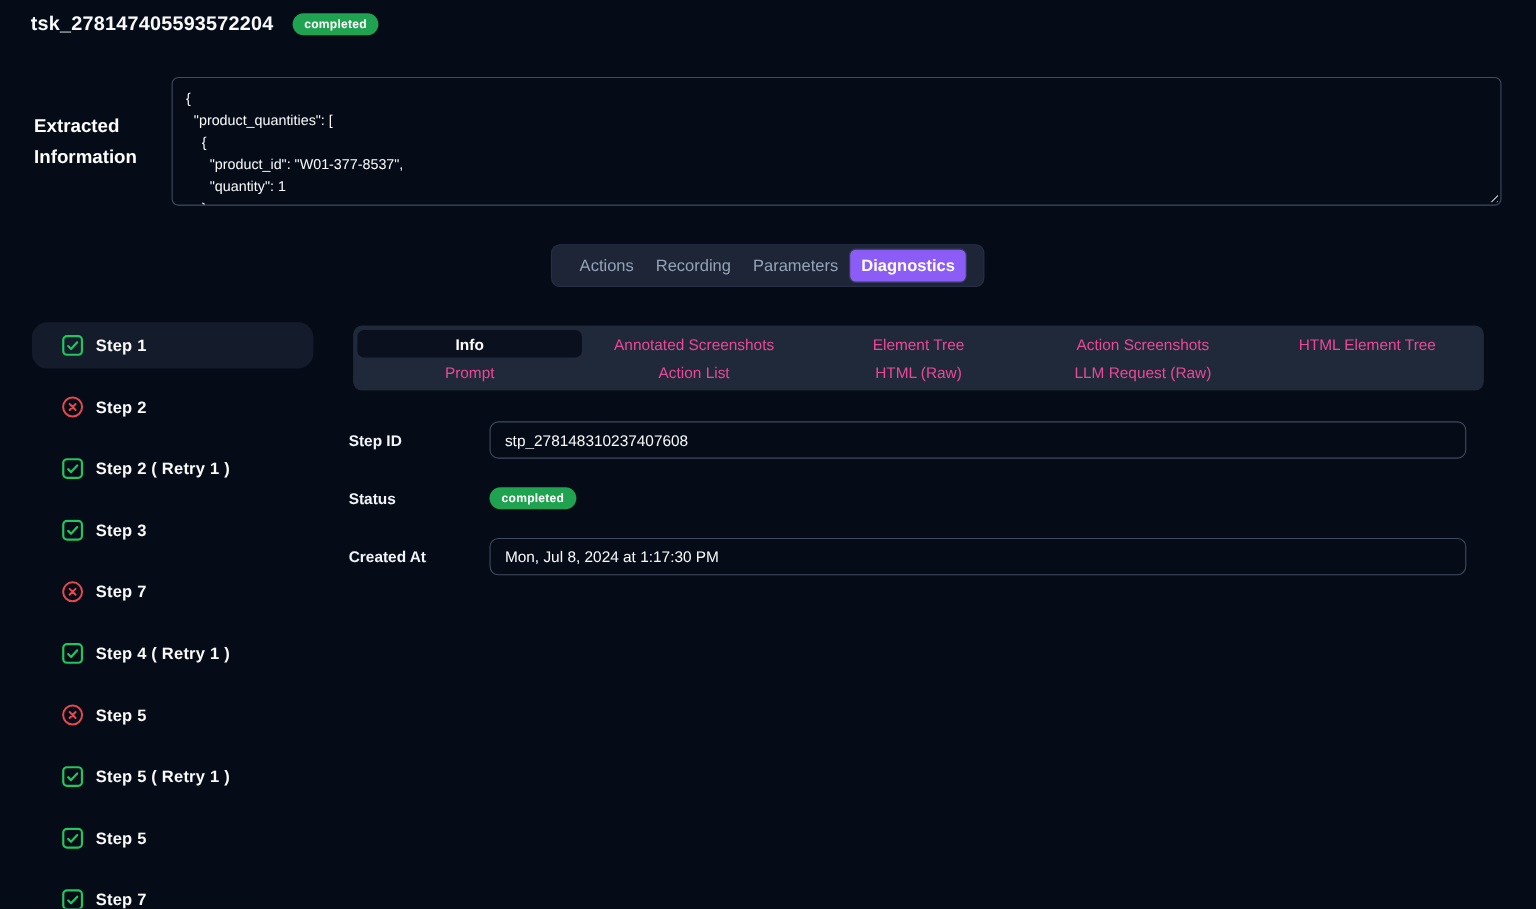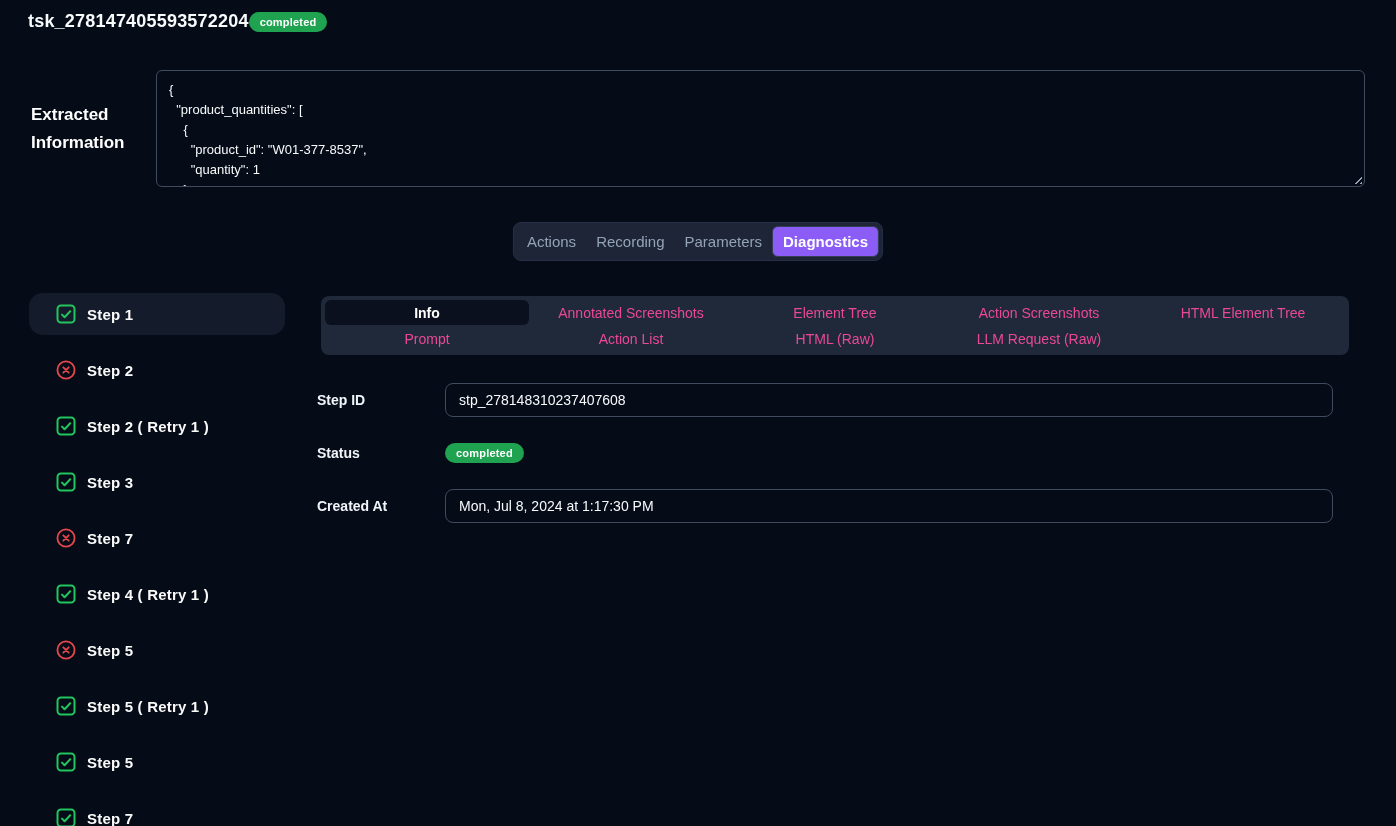--- a/index.html
+++ b/index.html
@@ -8,21 +8,21 @@
     overflow: hidden;
     background: #050b17;
     font-family: "Liberation Sans", sans-serif;
     color: #f8fafc;
     position: relative;
   }
 
   
   .task-header {
     position: absolute; left: 28px; top: 11px;
-    display: flex; align-items: center; 
+    display: flex; align-items: center; gap: 17px;
   }
   .task-title { font-size: 18px; font-weight: 700; color: #f8fafc; letter-spacing: .2px; }
   .badge {
     display: inline-block;
     background: #1fa350; color: #ffffff;
     font-size: 11px; font-weight: 700;
     padding: 3px 11px; border-radius: 10px;
     line-height: 14px; letter-spacing: .2px;
   }
 
@@ -49,25 +49,25 @@
     position: absolute; right: 3px; bottom: 3px;
     width: 10px; height: 10px;
     background: repeating-linear-gradient(135deg, transparent 0 2px, #9aa3b2 2px 3.5px);
     clip-path: polygon(100% 0, 100% 100%, 0 100%);
     cursor: nwse-resize;
   }
 
   
   .tabbar {
     position: absolute; top: 222px; left: 50%; transform: translateX(-50%);
-    display: flex; align-items: flex-end;
+    display: flex; align-items: center;
     background: #1d2536;
     border: 1px solid #273048;
     border-radius: 8px;
-    padding: 3px; height: 39px;
+    padding: 15px; height: 39px;
   }
   .tab {
     padding: 0 10px; height: 31px; line-height: 31px;
     font-size: 15px; font-weight: 500; color: #94a3b8;
     border-radius: 6px; cursor: pointer; white-space: nowrap;
   }
   .tab.active {
     background: #8b5cf6; color: #ffffff; font-weight: 600;
     border: 1px solid #333e56; line-height: 29px;
   }

